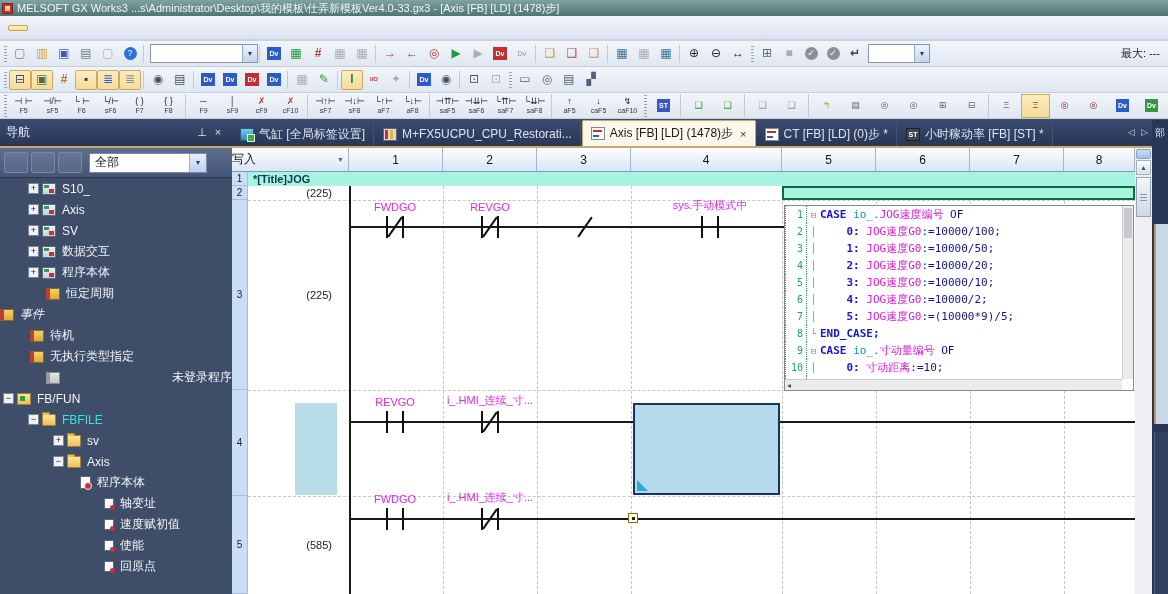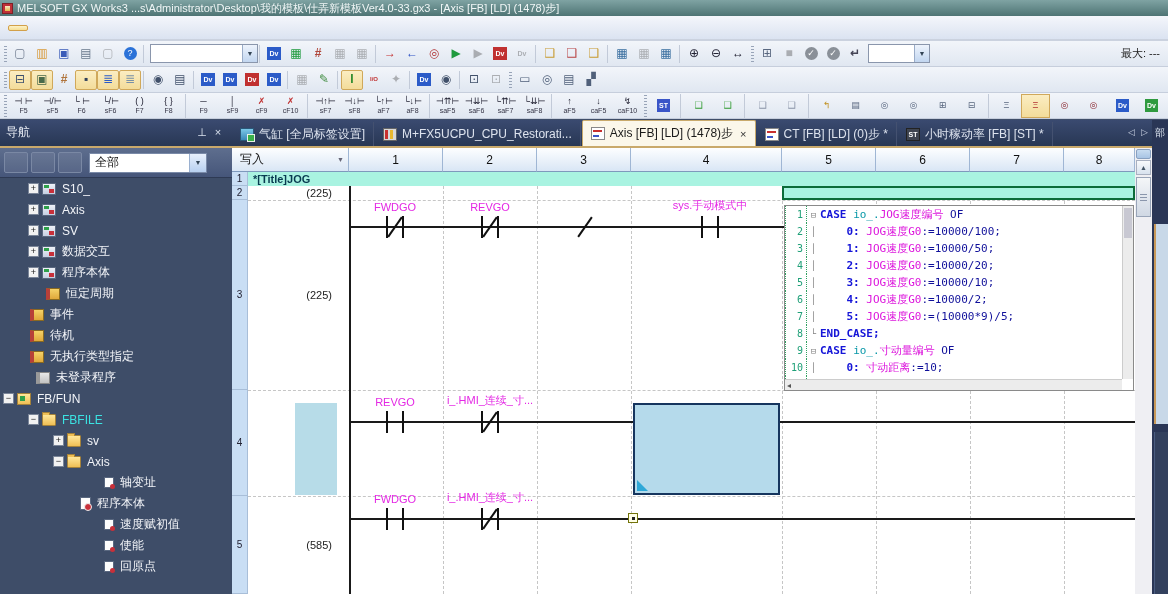--- a/index.html
+++ b/index.html
@@ -128,21 +128,21 @@
   .nsb-thumb { position:absolute; left:0; top:224px; width:15px; height:32px;
     background:linear-gradient(#F4F6F8,#D0D8E4); border:1px solid #98A4B8; }
   .nsb-thumb::after { content:""; position:absolute; left:3px; right:3px; top:12px; height:7px;
     background:repeating-linear-gradient(#8A96AC 0 1px,transparent 1px 3px); }
 
   
   .editor { position:absolute; left:232px; top:148px; width:903px; height:446px; background:#fff; overflow:hidden; }
   .hcell { position:absolute; top:0; height:24px; border-right:1px solid #9FB6D4; border-bottom:1px solid #7E99BC;
     background:linear-gradient(#FDFEFF,#D9E6F5); display:flex; align-items:center; justify-content:center;
     font-size:12px; color:#111; }
-  .hmode { justify-content:flex-start; padding-left:8px; }
+  .hmode { justify-content:flex-start; }
   .hmode .ma { margin-left:auto; margin-right:4px; font-size:7px; color:#667; }
   .canvas { position:absolute; left:0; top:24px; width:903px; height:422px; }
   .gv { position:absolute; top:14px; bottom:0; width:0; border-left:1px dashed #C6C6C6; }
   .gh { position:absolute; left:16px; right:0; height:0; border-top:1px dashed #C6C6C6; }
   .gcell { position:absolute; left:0; width:16px; background:#C9DEF4; border-bottom:1px solid #A8BED8;
     border-right:1px solid #A8BED8; color:#223; font-size:10px; display:flex; align-items:center; justify-content:center; }
   .band1 { position:absolute; left:16px; top:0; width:887px; height:14px; background:#A9F3E1;
     display:flex; align-items:center; font-size:11px; font-weight:bold; color:#083A50; padding-left:5px; }
   .band2 { position:absolute; left:550px; top:14px; width:353px; height:14px; background:#A9F3E1;
     border:2px solid #0C6C3A; }
@@ -723,39 +723,39 @@
         <span class="ti ti-prog"></span>
         <span>程序本体</span>
       </div>
 
       <div class="trow" style="padding-left: 30px; margin-left: 16px;">
 
         <span class="ti ti-book"></span>
         <span>恒定周期</span>
       </div>
 
-      <div class="trow" style="padding-left: 30px;">
+      <div class="trow" style=" font-style: italic;">
 
         <span class="ti ti-book"></span>
         <span>事件</span>
       </div>
 
       <div class="trow" style="padding-left: 30px;">
 
         <span class="ti ti-book"></span>
         <span>待机</span>
       </div>
 
       <div class="trow" style="padding-left: 30px;">
 
         <span class="ti ti-book"></span>
         <span>无执行类型指定</span>
       </div>
 
-      <div class="trow" style="padding-left: 36px;">
+      <div class="trow" style="padding-left: 46px; justify-content: space-between;">
 
         <span class="ti ti-bookgray"></span>
         <span>未登录程序</span>
       </div>
 
       <div class="trow" style="padding-left: 3px;">
         <span class="exp">−</span>
         <span class="ti ti-ffb"></span>
         <span>FB/FUN</span>
       </div>
@@ -772,30 +772,30 @@
         <span>sv</span>
       </div>
 
       <div class="trow" style="padding-left: 53px;">
         <span class="exp">−</span>
         <span class="ti ti-folder"></span>
         <span>Axis</span>
       </div>
 
 
+      <div class="trow" style="padding-left: 80px;">
+
+        <span class="ti ti-body"></span>
+        <span>程序本体</span>
+      </div>
+
       <div class="trow" style="padding-left: 104px;">
 
         <span class="ti ti-bodysm"></span>
         <span>轴变址</span>
-      </div>
-
-      <div class="trow" style="padding-left: 80px;">
-
-        <span class="ti ti-body"></span>
-        <span>程序本体</span>
       </div>
 
       <div class="trow" style="padding-left: 104px;">
 
         <span class="ti ti-bodysm"></span>
         <span>速度赋初值</span>
       </div>
 
       <div class="trow" style="padding-left: 104px;">
 

